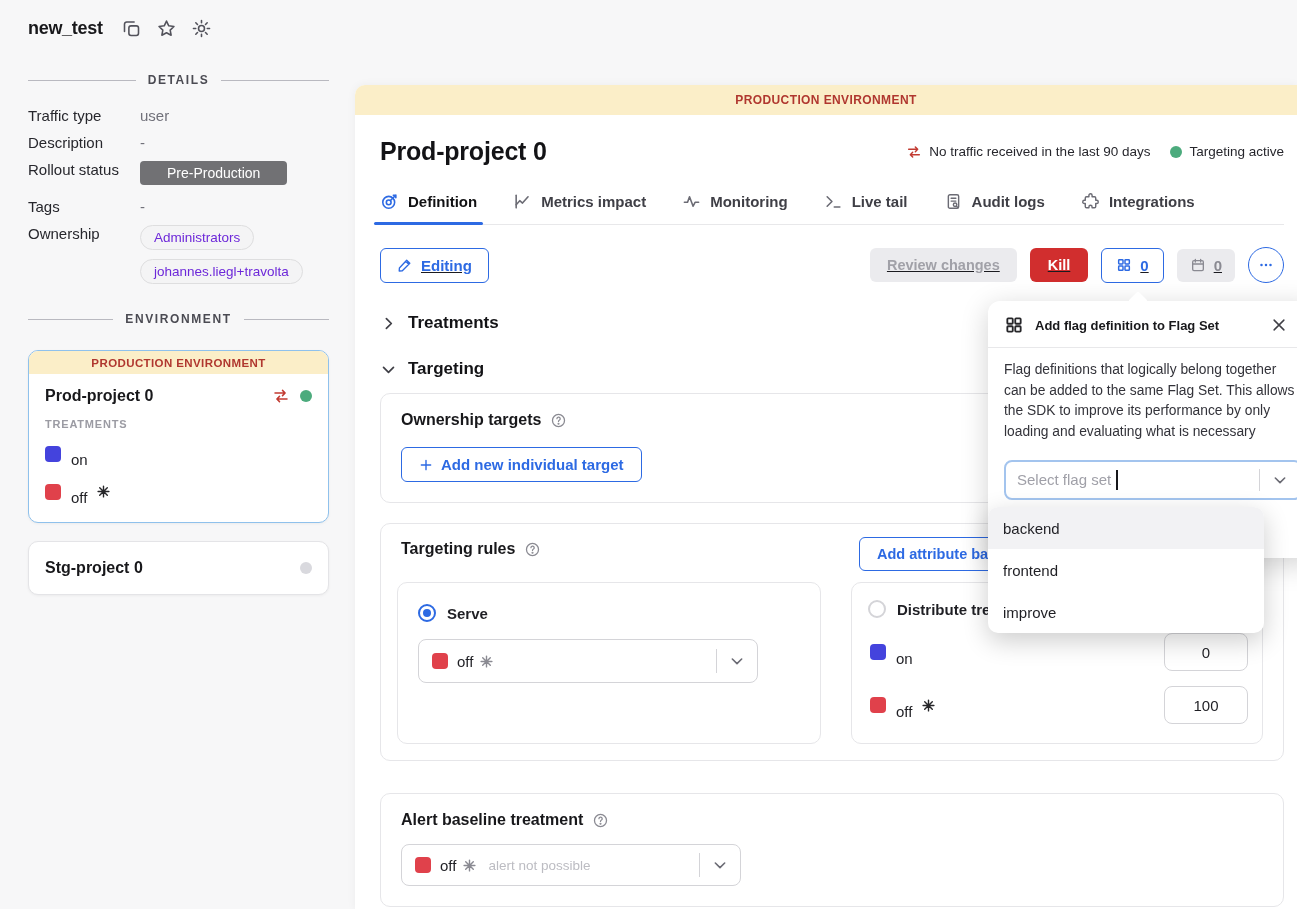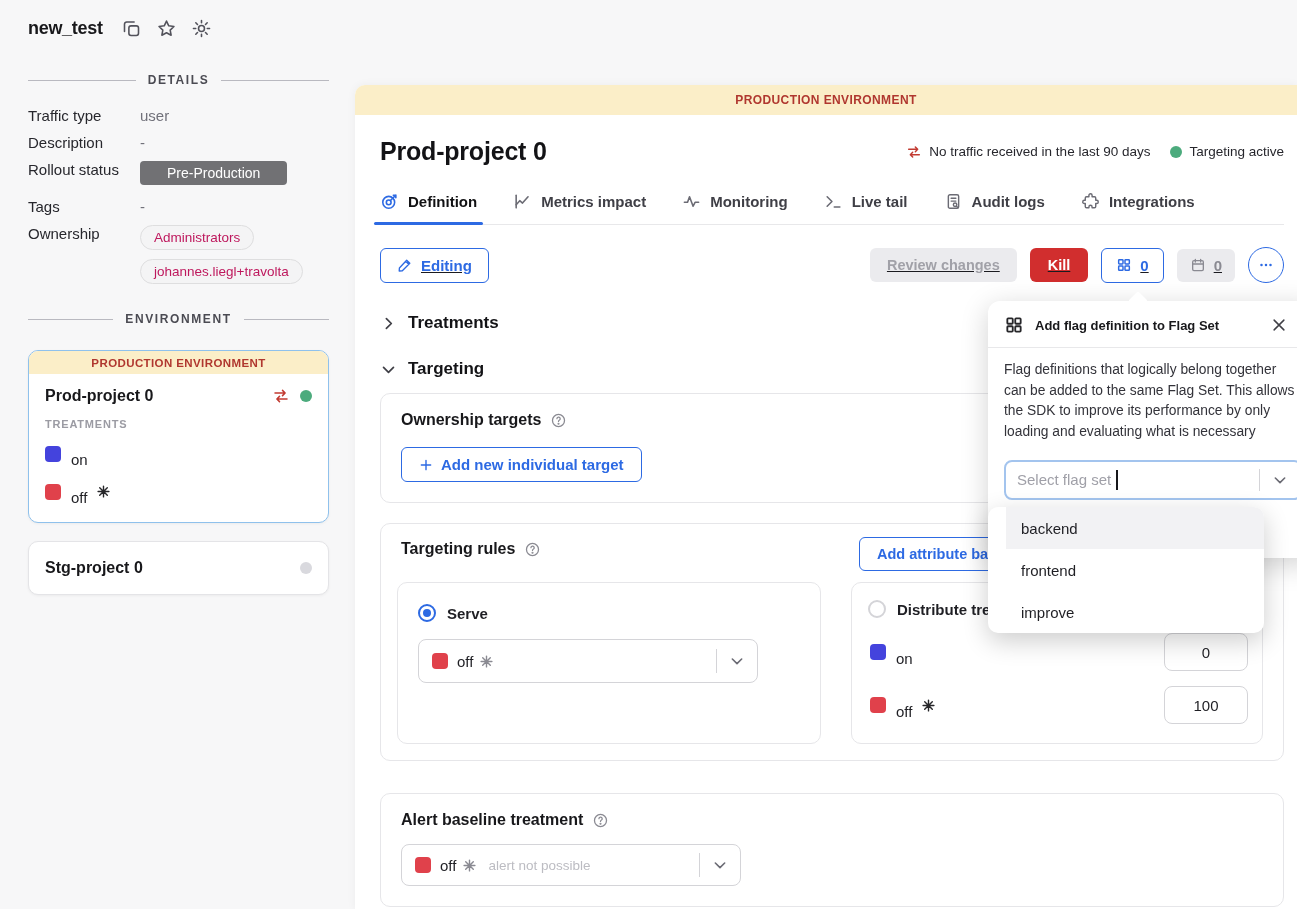--- a/index.html
+++ b/index.html
@@ -17,21 +17,21 @@
   .divider { display:flex; align-items:center; gap:12px; margin-top:34px; }
   .divider .line { flex:1; height:1px; background:#b9b9c0; }
   .divider .dtext { font-size:12px; font-weight:600; letter-spacing:1.6px; color:#4b4b53; }
 
   .details { margin-top:20px; }
   .drow { display:flex; margin-bottom:10px; align-items:flex-start; }
   .dlabel { width:112px; flex:none; font-size:15px; color:#27272d; }
   .dvalue { font-size:15px; color:#71717a; }
   .badge-rollout { display:inline-block; background:#717174; color:#fff; font-size:14px; padding:4px 27px; border-radius:4px; }
   .pills { display:flex; flex-direction:column; gap:9px; align-items:flex-start; }
-  .pill { background:#f4f4f5; border:1px solid #dededf; color:#be185d; font-size:13.5px; padding:4px 13px; border-radius:15px; }
+  .pill { background:#f4f4f5; border:1px solid #dededf; color:#6d28d9; font-size:13.5px; padding:4px 13px; border-radius:15px; }
   .drow.badge-row { margin-bottom:13px; }
 
   .env-card { border:1px solid #8fc1ec; border-radius:10px; margin-top:24px; overflow:hidden; background:#fff; box-shadow:0 1px 3px rgba(0,0,0,.05); }
   .env-card .card-banner { background:#fbeec8; text-align:center; padding:6px 0 5px; font-size:11.5px; font-weight:700; letter-spacing:.4px; color:#b0372f; }
   .env-card-body { padding:13px 16px 16px; }
   .env-name-row { display:flex; align-items:center; }
   .env-name { font-size:16px; font-weight:700; color:#18181b; flex:1; }
   .swap-icon { width:18px; height:18px; color:#c23a31; margin-right:10px; }
   .swap-icon svg, .dot { display:block; }
   .dot { width:12px; height:12px; border-radius:50%; }
@@ -143,21 +143,21 @@
   .pop-body { padding:12px 16px 0; }
   .pop-desc { font-size:13.8px; line-height:1.5; color:#33333a; }
   .flagset-input { margin-top:17px; height:40px; border:2px solid #a3c4ee; border-radius:8px; display:flex; align-items:center; background:#fff; }
   .flagset-input .ph { margin-left:11px; font-size:15px; color:#a0a0a8; }
   .flagset-input .caret-bar { width:1.5px; height:20px; background:#18181b; margin-left:5px; }
   .flagset-input .grow { flex:1; }
   .flagset-input .vdiv { width:1px; height:22px; background:#d4d4d8; }
   .flagset-input .chev-box { width:40px; display:flex; align-items:center; justify-content:center; color:#6b6b74; cursor:pointer; }
   .flagset-input .chev-box svg { width:16px; height:16px; }
 
-  .dropdown { position:absolute; left:988px; top:507px; width:276px; background:#fff; border-radius:10px; box-shadow:0 8px 26px rgba(0,0,0,.2); z-index:50; overflow:hidden;padding-left:18px; }
+  .dropdown { position:absolute; left:988px; top:507px; width:276px; background:#fff; border-radius:10px; box-shadow:0 8px 26px rgba(0,0,0,.2); z-index:50; overflow:hidden; }
   .dd-item { height:42px; display:flex; align-items:center; padding:0 15px; font-size:15px; color:#1f1f24; cursor:pointer; }
   .dd-item.hl { background:#f2f2f4; }
 </style>
 </head>
 <body>
 
 <div class="app">
 
   <aside class="sidebar">
     <div class="flag-header">

